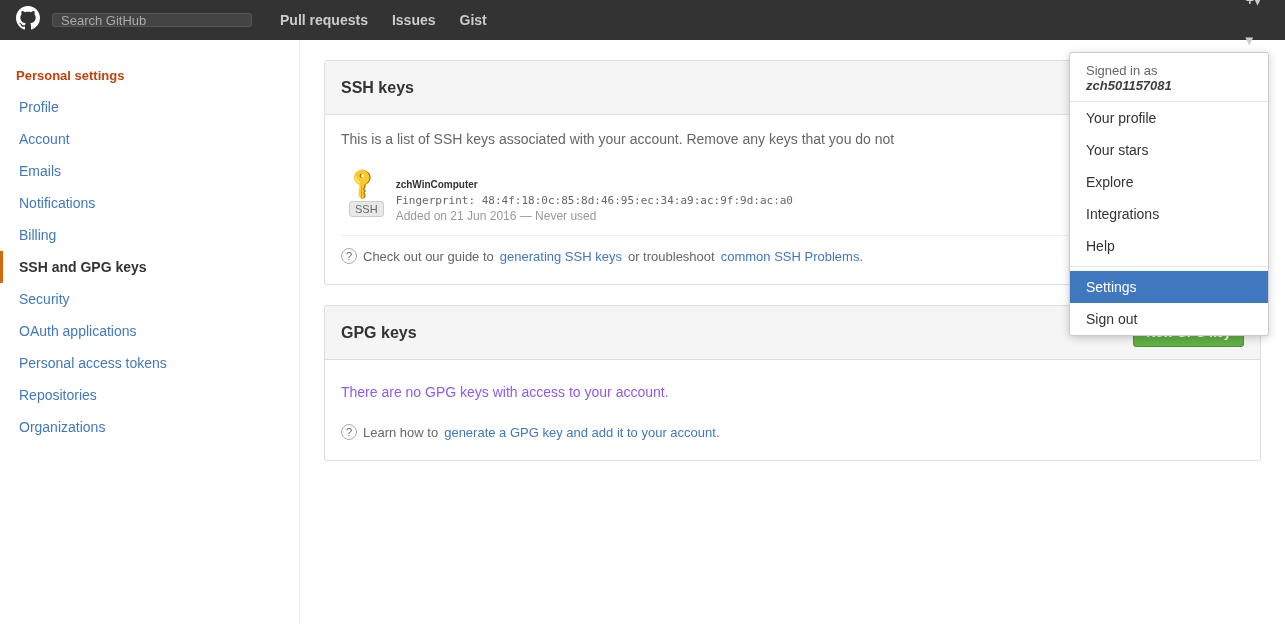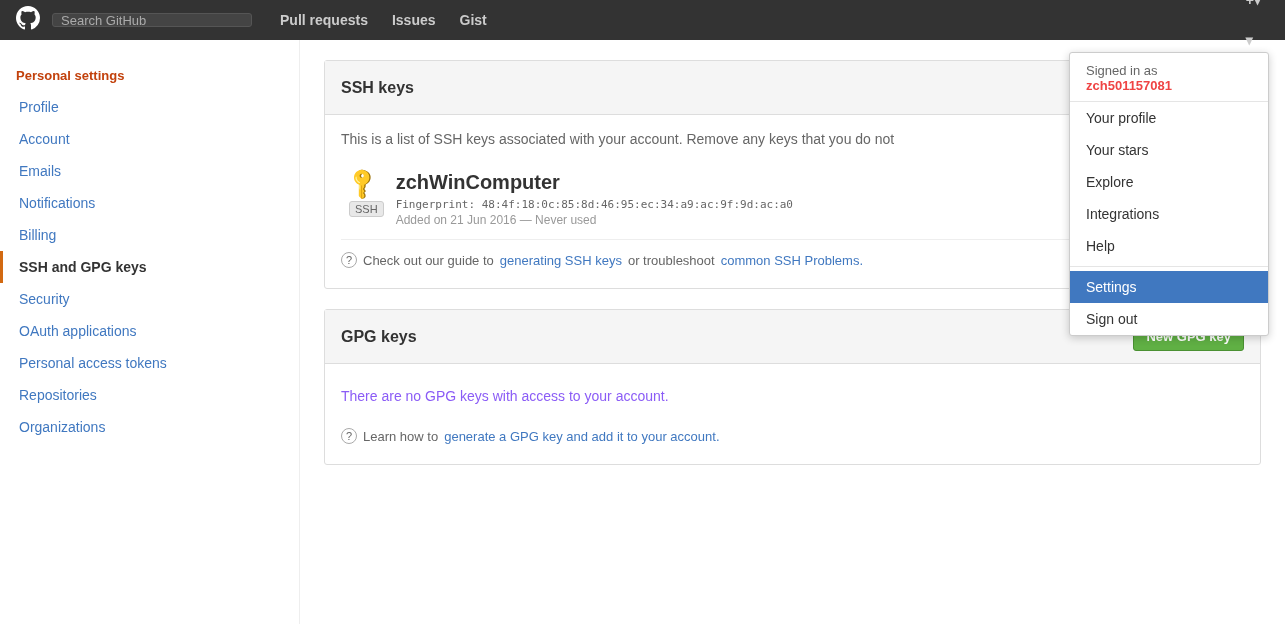--- a/index.html
+++ b/index.html
@@ -157,23 +157,24 @@
       background: #e8e8e8;
       border: 1px solid #ccc;
       border-radius: 3px;
       font-size: 11px;
       color: #666;
       padding: 1px 5px;
       margin-left: 8px;
     }
     .key-info h4 {
       font-weight: 600;
-      font-size: 20px;
+      font-size: 10px;
       color: #333;
       margin-bottom: 4px;
+      margin-top: 8px;
     }
     .key-fingerprint {
       font-size: 11px;
       color: #666;
       font-family: monospace;
     }
     .key-meta {
       font-size: 12px;
       color: #999;
       margin-top: 2px;
@@ -233,22 +234,23 @@
       margin-top: 32px;
     }
     .dropdown-signed-in {
       padding: 10px 16px 8px 16px;
       border-bottom: 1px solid #e5e5e5;
       font-size: 13px;
       color: #666;
     }
     .dropdown-signed-in strong {
       display: block;
-      color: #ef4444;
-      font-weight: 600;
+      color: #404040;
+      font-weight: 600;
+      font-style: italic;
     }
     .dropdown-item {
       display: block;
       padding: 8px 16px;
       color: #333;
       text-decoration: none;
       font-size: 14px;
       cursor: pointer;
     }
     .dropdown-item.active {

